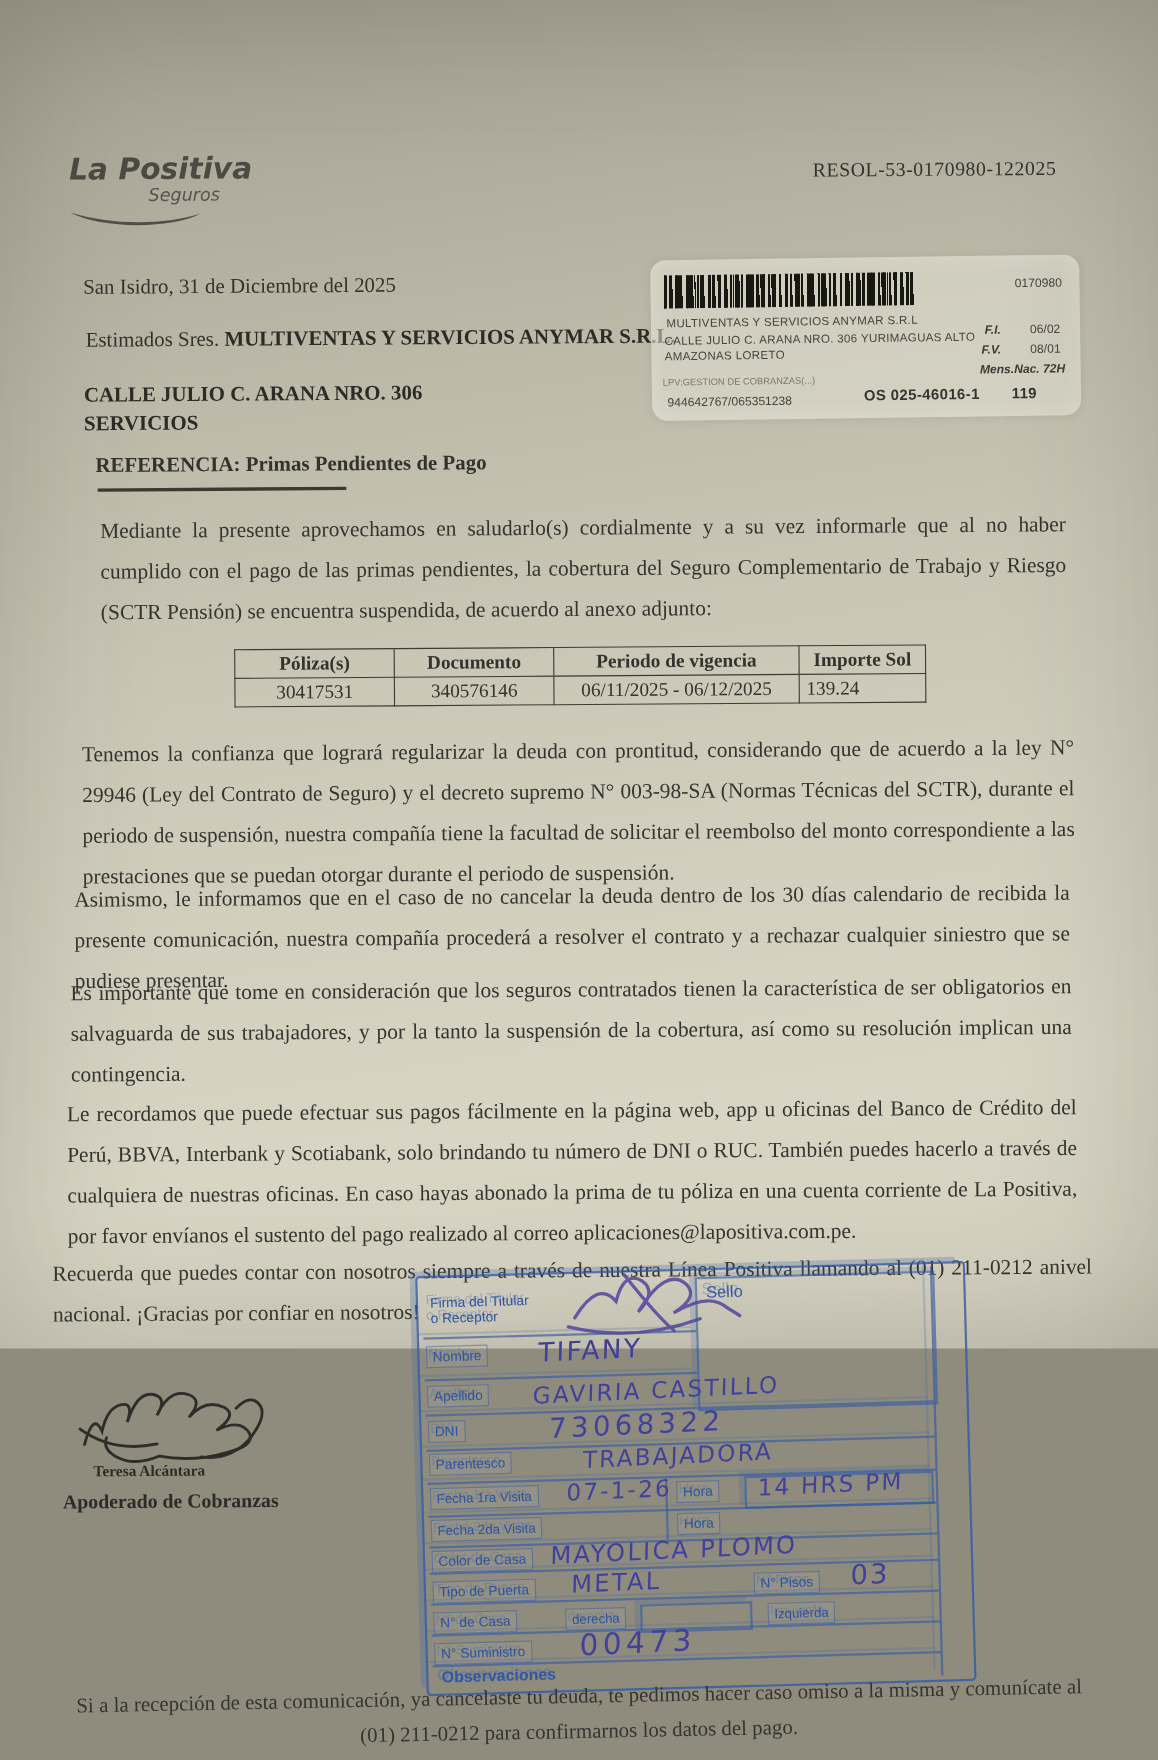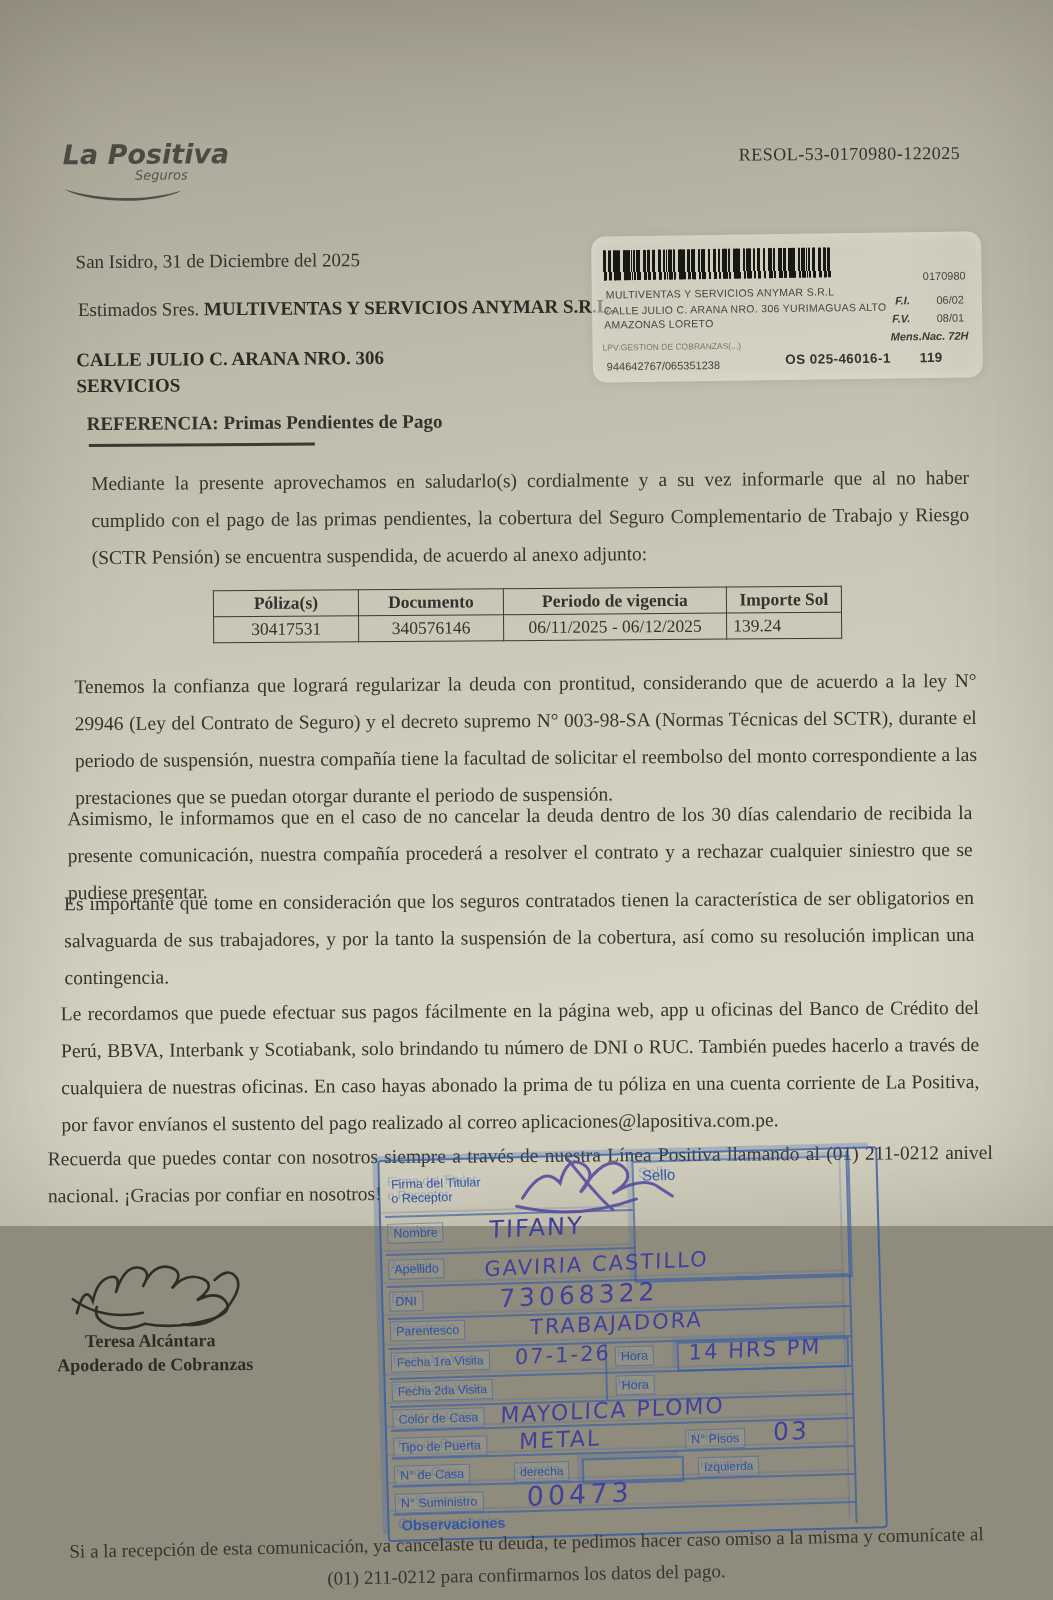--- a/index.html
+++ b/index.html
@@ -9,21 +9,21 @@
     background:linear-gradient(172deg,#a09c8e 0%,#aeaa9b 12%,#bcb9a9 28%,#c8c5b5 45%,#d1cebe 62%,#d8d5c5 80%,#d5d2c2 92%,#cecbbb 100%);
     font-family:"Liberation Serif",serif;color:#33332d;
   }
   .page::after{content:"";position:absolute;inset:0;box-shadow:inset 0 0 140px rgba(58,55,42,.22);pointer-events:none;}
   .abs{position:absolute;}
   .letter{position:absolute;inset:0;transform:rotate(-0.4deg);}
   .p{font-size:19.5px;line-height:37px;text-align:justify;color:#35352f;}
   .serif-bold{font-weight:bold;color:#2c2c26;}
   
   .logo-title{font-family:"DejaVu Sans",sans-serif;font-style:italic;font-weight:bold;font-size:27px;color:#4b4b44;letter-spacing:0px;}
-  .logo-sub{font-family:"DejaVu Sans",sans-serif;font-style:italic;font-size:13px;color:#55554d;}
+  .logo-sub{font-family:"DejaVu Sans",sans-serif;font-style:italic;font-size:16px;color:#55554d;}
   
   .sticker{
     position:absolute;left:592px;top:234px;width:390px;height:146px;
     background:rgba(230,227,213,.50);border-radius:14px;
     box-shadow:0 1px 8px rgba(70,66,50,.12), inset 0 0 20px rgba(255,255,250,.25);
     transform:rotate(-0.8deg);
     font-family:"Liberation Sans",sans-serif;color:#3d3d38;
   }
   .barcode{position:absolute;left:12px;top:14px;width:228px;height:30px;
     background:
@@ -121,27 +121,27 @@
     <div class="abs p" style="left:58px;top:992px;width:918px;">Le recordamos que puede efectuar sus pagos fácilmente en la página web, app u oficinas del Banco de Crédito del Perú, BBVA, Interbank y Scotiabank, solo brindando tu número de DNI o RUC. También puedes hacerlo a través de cualquiera de nuestras oficinas. En caso hayas abonado la prima de tu póliza en una cuenta corriente de La Positiva, por favor envíanos el sustento del pago realizado al correo aplicaciones@lapositiva.com.pe.</div>
     <div class="abs p" style="left:44px;top:1137px;width:945px;">Recuerda que puedes contar con nosotros siempre a través de nuestra Línea Positiva llamando al (01) 211-0212 anivel nacional. ¡Gracias por confiar en nosotros!</div>
 
     <svg class="abs" style="left:62px;top:1252px;" width="200" height="82">
       <g fill="none" stroke="#2e2e28" stroke-width="2.6" stroke-linecap="round">
         <path d="M10,58 q8,-30 16,-12 q5,-22 18,-24 q11,-2 5,16 q9,-28 24,-25 q13,3 3,19 q11,-24 28,-19 q15,5 1,21 q15,-17 32,-9 q13,7 -7,21 q22,-11 30,3 q5,11 -20,17 q-32,9 -62,3 q-22,9 -38,1 q-14,-7 -10,-18"></path>
         <path d="M6,44 q30,22 70,14"></path>
         <path d="M148,26 q14,-14 22,-2 q6,10 -10,30 q-18,20 -44,16"></path>
       </g>
     </svg>
-    <div class="abs serif-bold" style="left:80px;top:1328px;font-size:18px;">Teresa Alcántara</div>
+    <div class="abs serif-bold" style="left:80px;top:1328px;font-size:14px;">Teresa Alcántara</div>
     <div class="abs serif-bold" style="left:52px;top:1352px;font-size:18px;">Apoderado de Cobranzas</div>
   </div>
 
   <div class="sticker">
     <div class="barcode"></div>
-    <div class="abs st-num" style="right:16px;top:38px;">0170980</div>
+    <div class="abs st-num" style="right:16px;top:20px;">0170980</div>
     <div class="abs st-small" style="left:14px;top:52px;">MULTIVENTAS Y SERVICIOS ANYMAR S.R.L</div>
     <div class="abs st-small" style="left:12px;top:68px;">CALLE JULIO C. ARANA NRO. 306   YURIMAGUAS ALTO</div>
     <div class="abs st-small" style="left:12px;top:82px;">AMAZONAS LORETO</div>
 
     <div class="abs st-fi" style="right:72px;top:62px;">F.I.</div>
     <div class="abs st-num" style="right:18px;top:62px;">06/02</div>
     <div class="abs st-fi" style="right:72px;top:80px;">F.V.</div>
     <div class="abs st-num" style="right:18px;top:80px;">08/01</div>
     <div class="abs st-fi" style="right:14px;top:98px;">Mens.Nac. 72H</div>
 

